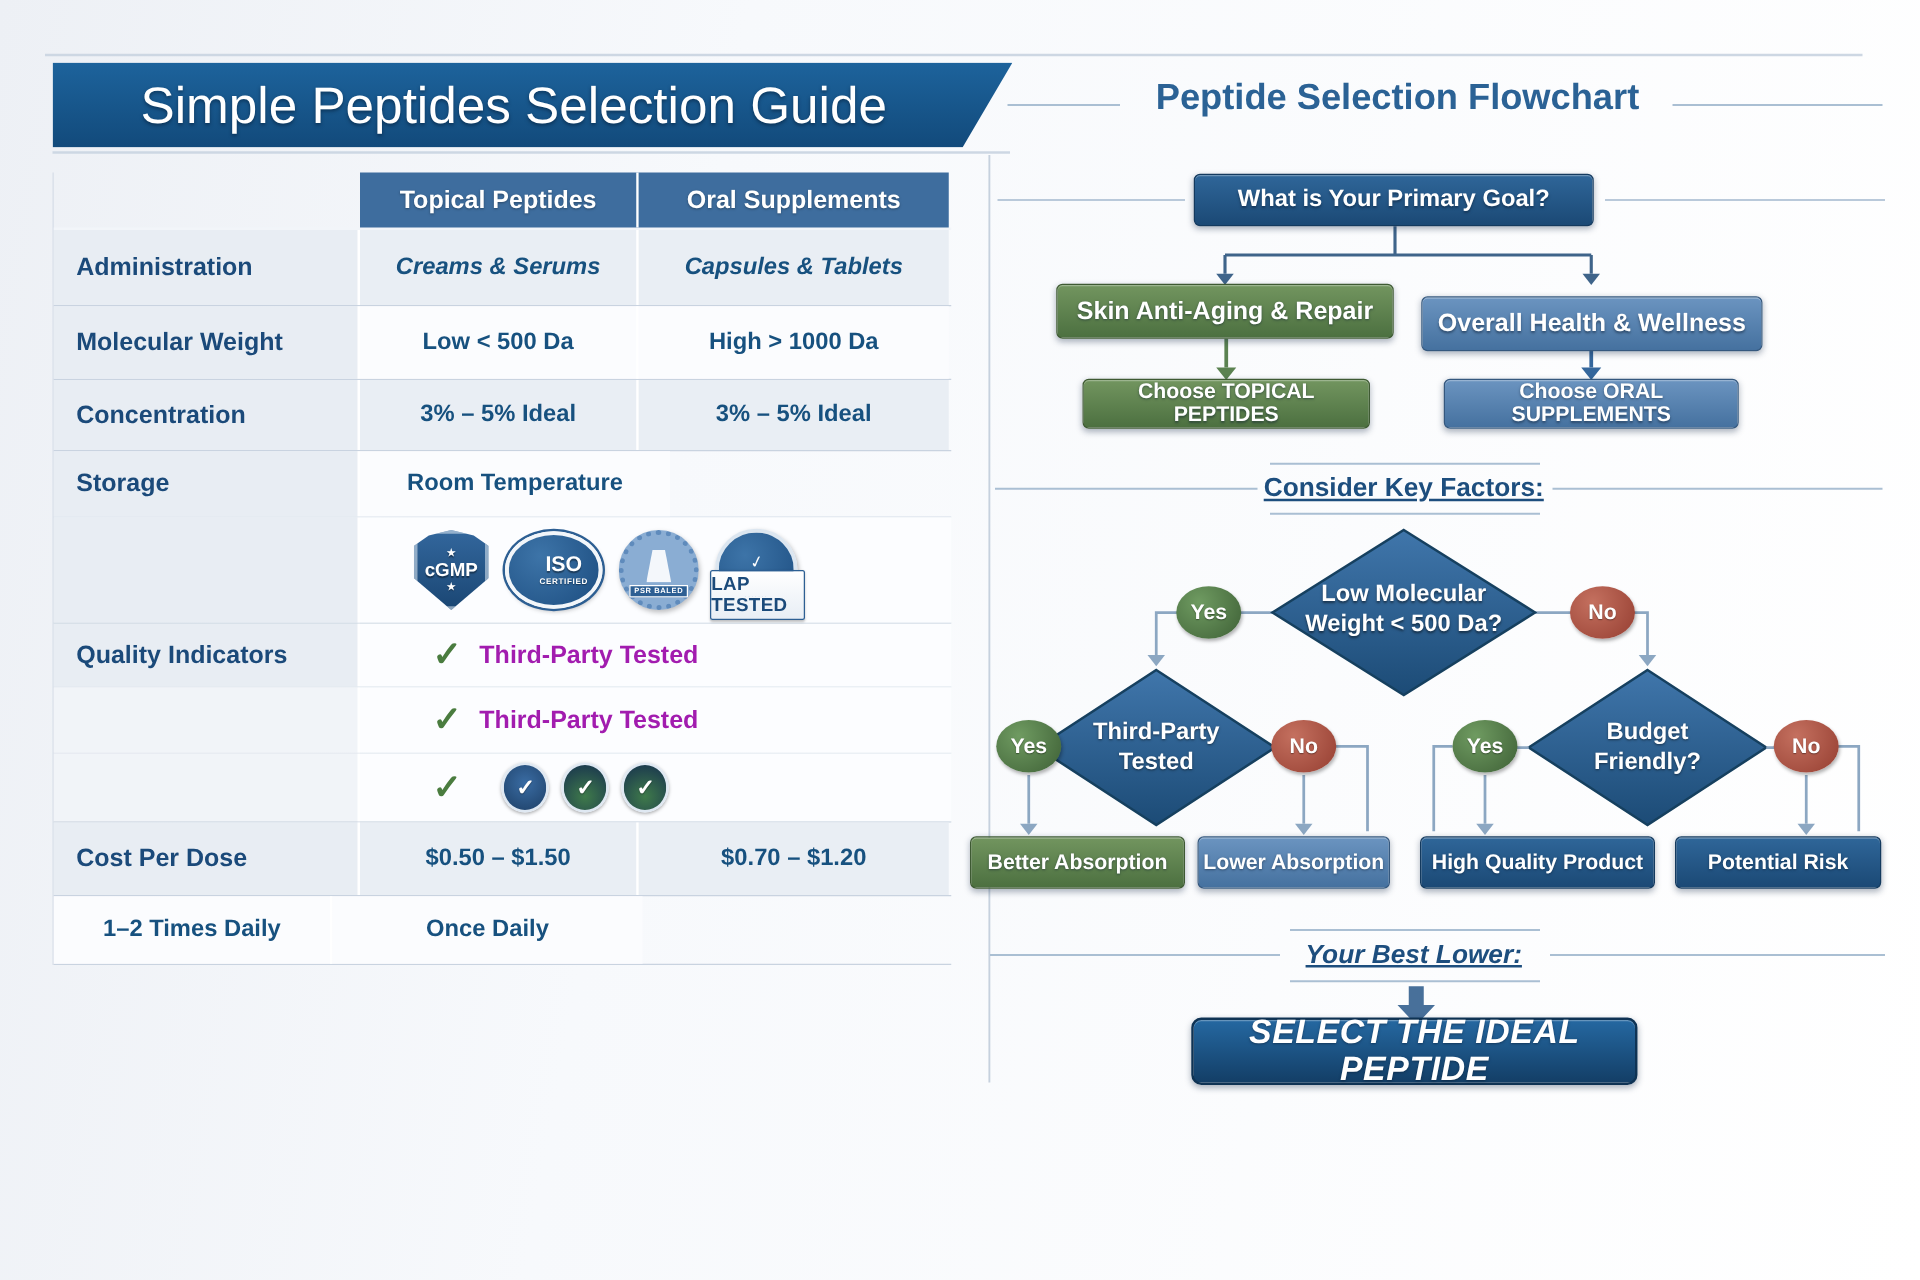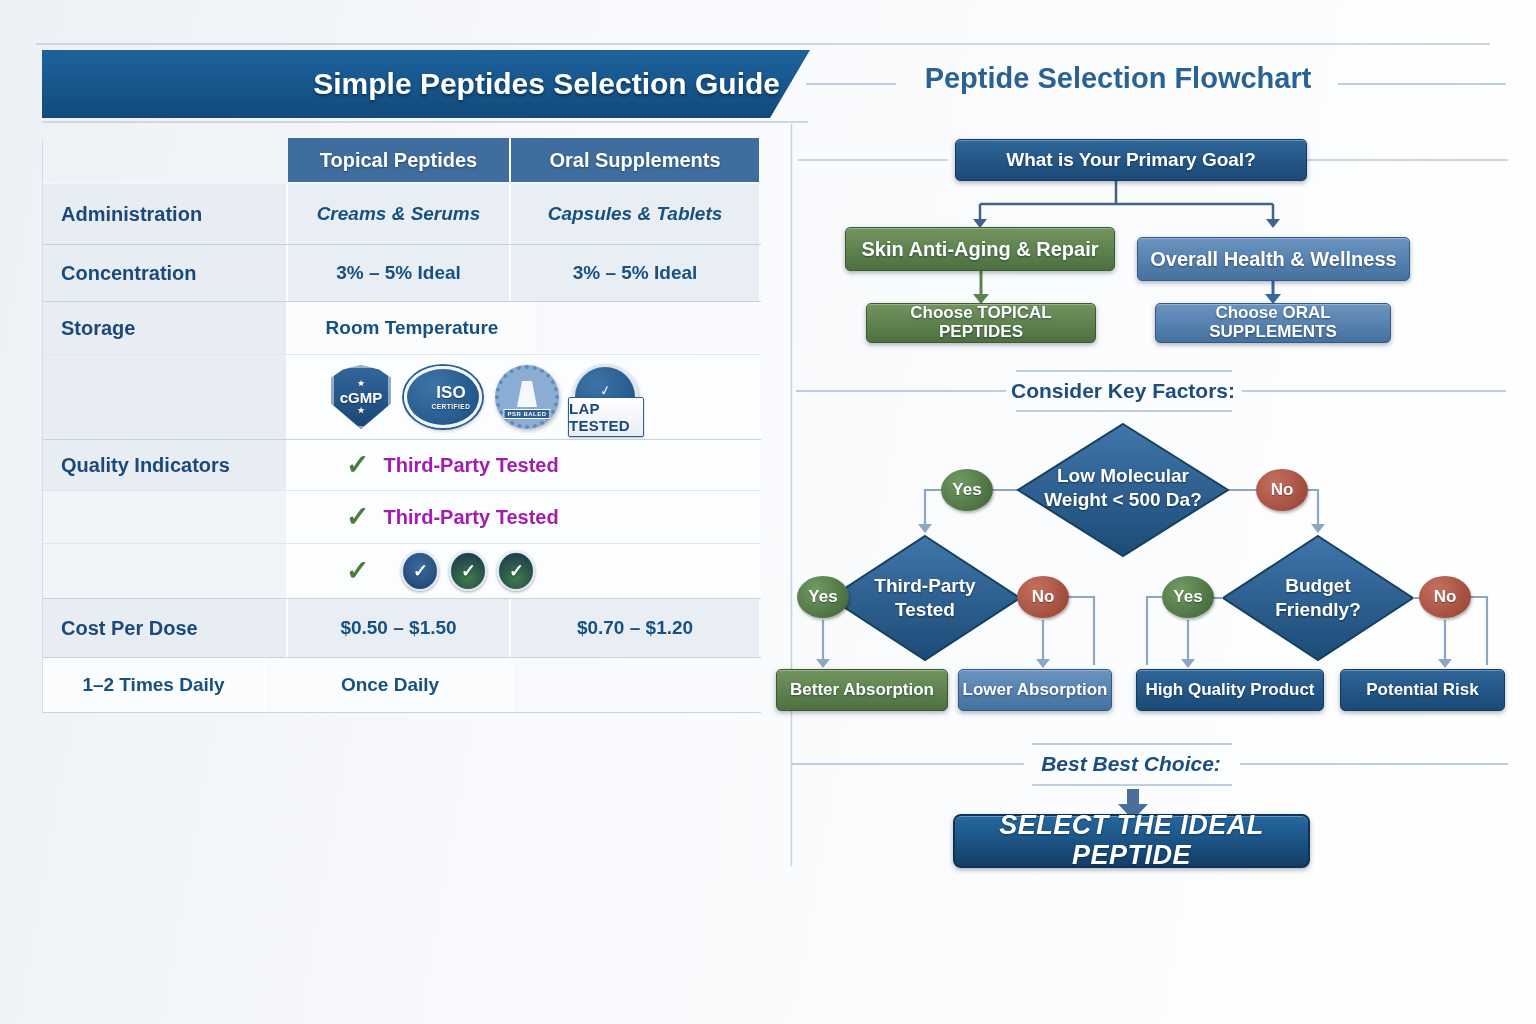--- a/index.html
+++ b/index.html
@@ -9,22 +9,22 @@
     background:linear-gradient(100deg,#edf0f5 0%,#f7f9fc 35%,#ffffff 100%);
     position:relative;
   }
   .abs{position:absolute;}
   
   .thinline{position:absolute;background:#cdd7e3;height:2px;}
   #banner{
     left:42px;top:50px;width:768px;height:68px;
     background:linear-gradient(180deg,#1d639c 0%,#124a7b 100%);
     clip-path:polygon(0 0,100% 0,calc(100% - 40px) 100%,0 100%);
-    display:flex;align-items:center;justify-content:flex-end;
-    color:#fff;font-size:30px;font-weight:bold;
+    display:flex;align-items:center;justify-content:center;
+    color:#fff;font-size:41px;font-weight:normal;
     text-shadow:0 2px 3px rgba(0,20,40,.5);
     padding-right:30px;box-sizing:border-box;
   }
   
   #table{left:42px;top:138px;width:718px;border-left:1px solid #d6dde7;}
   .trow{display:flex;border-bottom:1px solid #c9d3e0;}
   .trow.lightsep{border-bottom:1px solid #dfe6ee;}
   .tcell{display:flex;align-items:center;box-sizing:border-box;}
   .lbl{width:245px;padding-left:18px;font-weight:bold;font-size:20px;color:#1b4a7a;background:#e8edf3;border-right:2px solid #fff;}
   .val{justify-content:center;font-weight:600;font-size:19px;color:#17517f;}
@@ -97,21 +97,21 @@
   .box{
     display:flex;align-items:center;justify-content:center;text-align:center;
     color:#fff;font-weight:bold;border-radius:5px;
     text-shadow:0 1px 2px rgba(10,25,45,.5);
     box-shadow:0 2px 5px rgba(20,40,70,.35), inset 0 1px 0 rgba(255,255,255,.3);
     box-sizing:border-box;line-height:1.1;
   }
   .green{background:linear-gradient(180deg,#72955f,#4c7040);border:1px solid #3e5a33;}
   .mblue{background:linear-gradient(180deg,#6b94c0,#45719f);border:1px solid #35587e;}
   .dblue{background:linear-gradient(180deg,#2f6699,#1b4975);border:1px solid #143a5e;}
-  .sectitle{color:#1d4e7e;font-weight:bold;font-size:21px;text-align:center;}
+  .sectitle{color:#1d4e7e;font-weight:bold;font-size:21px;text-align:center;text-decoration:underline;}
   .ital{font-style:italic;}
   .circle{
     border-radius:50%;display:flex;align-items:center;justify-content:center;
     color:#fff;font-weight:bold;font-size:17px;
     text-shadow:0 1px 1px rgba(0,0,0,.4);box-shadow:1px 2px 3px rgba(0,0,0,.3);
   }
   .circle.yes{background:radial-gradient(circle at 35% 30%,#6f9b61,#3e6036);}
   .circle.no{background:radial-gradient(circle at 35% 30%,#c4705f,#953e31);}
   .dialabel{color:#fff;font-weight:bold;font-size:19px;text-align:center;line-height:1.25;text-shadow:0 1px 2px rgba(0,0,0,.5);}
   #final-box{
@@ -180,20 +180,25 @@
     <div class="tcell val v1 hcell">Topical Peptides</div>
     <div class="tcell val v2 hcell">Oral Supplements</div>
   </div>
 
   <div class="trow rg" style="height:60px;">
     <div class="tcell lbl">Administration</div>
     <div class="tcell val v1 italicval">Creams &amp; Serums</div>
     <div class="tcell val v2 italicval">Capsules &amp; Tablets</div>
   </div>
 
+  <div class="trow rw" style="height:58px;">
+    <div class="tcell lbl">Molecular Weight</div>
+    <div class="tcell val v1" style="font-weight:bold;">Low &lt; 500 Da</div>
+    <div class="tcell val v2" style="font-weight:bold;">High &gt; 1000 Da</div>
+  </div>
 
   <div class="trow rg" style="height:56px;">
     <div class="tcell lbl">Concentration</div>
     <div class="tcell val v1">3% – 5% Ideal</div>
     <div class="tcell val v2">3% – 5% Ideal</div>
   </div>
 
   <div class="trow rw lightsep" style="height:52px;">
     <div class="tcell lbl">Storage</div>
     <div class="tcell val v2">Room Temperature</div>
@@ -256,21 +261,21 @@
   </div>
 
   <div class="trow rw" style="height:54px;">
     <div class="tcell val v1">1–2 Times Daily</div>
     <div class="tcell val v2">Once Daily</div>
   </div>
 </div>
 
 <div class="abs" id="fc-title" style="z-index:2;">Peptide Selection Flowchart</div>
 
-<div class="abs box dblue" style="left:955px;top:139px;width:352px;height:42px;font-size:19px;z-index:2;">What is Your Primary Goal?</div>
+<div class="abs box dblue" style="left:955px;top:139px;width:320px;height:42px;font-size:19px;z-index:2;">What is Your Primary Goal?</div>
 
 <div class="abs box green" style="left:845px;top:227px;width:270px;height:44px;font-size:20px;z-index:2;">Skin Anti-Aging &amp; Repair</div>
 <div class="abs box mblue" style="left:1137px;top:237px;width:273px;height:44px;font-size:20px;z-index:2;">Overall Health &amp; Wellness</div>
 
 <div class="abs box green" style="left:866px;top:303px;width:230px;height:40px;font-size:17px;z-index:2;">Choose TOPICAL PEPTIDES</div>
 <div class="abs box mblue" style="left:1155px;top:303px;width:236px;height:40px;font-size:17px;z-index:2;">Choose ORAL SUPPLEMENTS</div>
 
 <div class="abs sectitle" style="left:973px;top:379px;width:300px;z-index:2;">Consider Key Factors:</div>
 
 <div class="abs dialabel" style="left:1033px;top:464px;width:180px;z-index:2;">
@@ -291,15 +296,15 @@
 <div class="abs circle yes" style="left:797px;top:576px;width:52px;height:42px;z-index:2;">Yes</div>
 <div class="abs circle no" style="left:1017px;top:576px;width:52px;height:42px;z-index:2;">No</div>
 <div class="abs circle yes" style="left:1162px;top:576px;width:52px;height:42px;z-index:2;">Yes</div>
 <div class="abs circle no" style="left:1419px;top:576px;width:52px;height:42px;z-index:2;">No</div>
 
 <div class="abs box green" style="left:776px;top:669px;width:172px;height:42px;font-size:17px;z-index:2;">Better Absorption</div>
 <div class="abs box mblue" style="left:958px;top:669px;width:154px;height:42px;font-size:17px;z-index:2;">Lower Absorption</div>
 <div class="abs box dblue" style="left:1136px;top:669px;width:188px;height:42px;font-size:17px;z-index:2;">High Quality Product</div>
 <div class="abs box dblue" style="left:1340px;top:669px;width:165px;height:42px;font-size:17px;z-index:2;">Potential Risk</div>
 
-<div class="abs sectitle ital" style="left:1001px;top:752px;width:260px;z-index:2;">Best Best Choice:</div>
+<div class="abs sectitle ital" style="left:1001px;top:752px;width:260px;z-index:2;">Your Best Lower:</div>
 
 <div class="abs box" id="final-box" style="z-index:2;">SELECT THE IDEAL PEPTIDE</div>
 
 </body></html>

